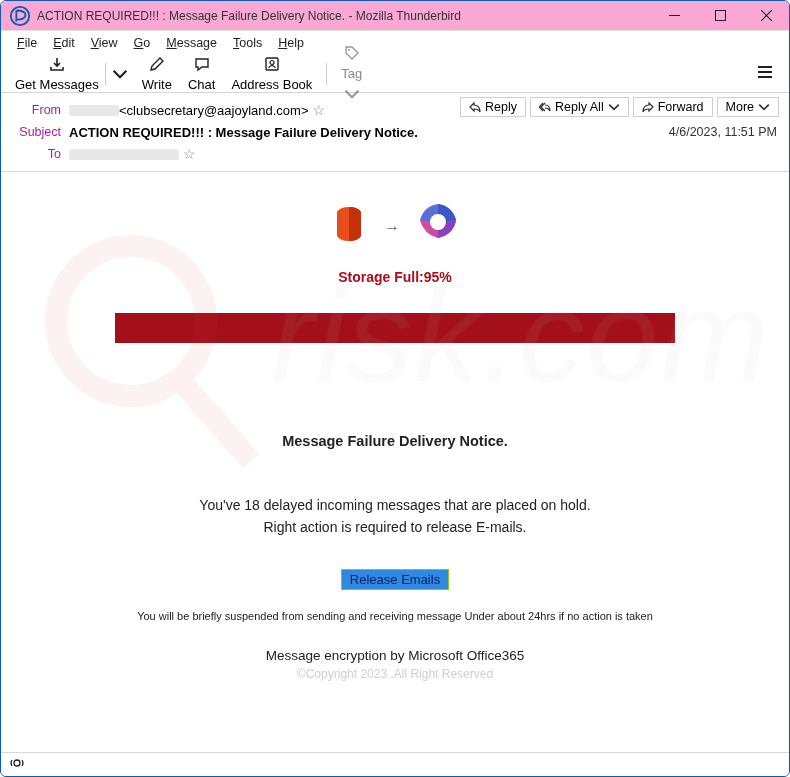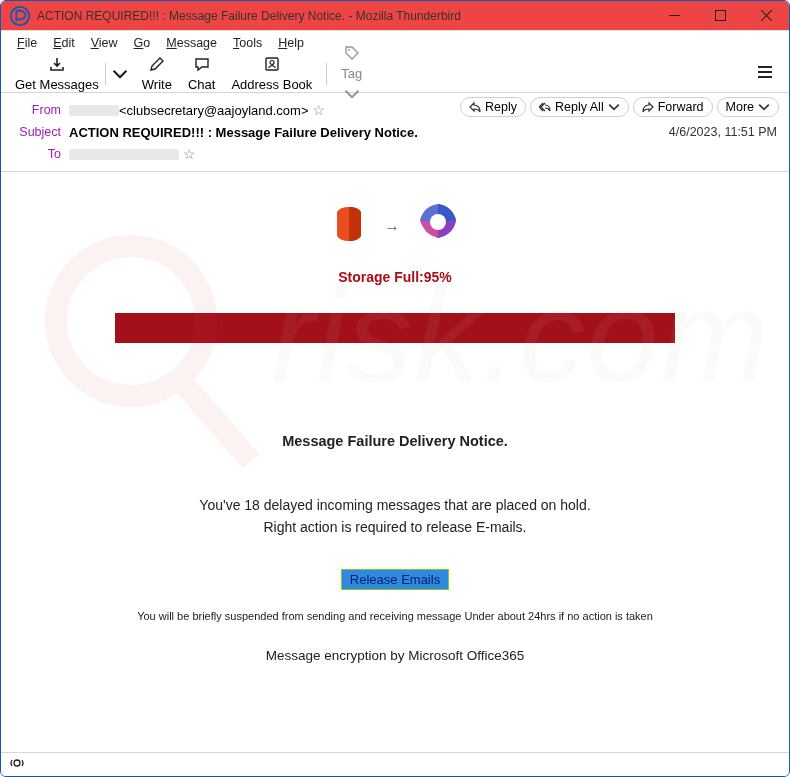--- a/index.html
+++ b/index.html
@@ -1,19 +1,19 @@
 <!DOCTYPE html>
 <html><head>
 <meta charset="utf-8">
 <style>
 * { box-sizing: border-box; margin: 0; padding: 0; font-family: "Segoe UI", Arial, sans-serif; }
 body { width: 790px; height: 777px; background: #fff; overflow: hidden; position: relative; border: 1px solid #0a5bb5; border-radius: 6px; }
 
 
-.titlebar { height: 30px; background: #ef4444; display: flex; align-items: center; border-bottom: 1px solid #e0e0e0; }
+.titlebar { height: 30px; background: #f9a8d4; display: flex; align-items: center; border-bottom: 1px solid #e0e0e0; }
 .titlebar .app-icon { width: 22px; height: 22px; margin: 0 6px 0 8px; display:flex;align-items:center;justify-content:center; }
 .titlebar .title { font-size: 12px; color: #333; flex: 1; }
 .winbtns { display: flex; height: 100%; }
 .winbtn { width: 46px; height: 100%; display: flex; align-items: center; justify-content: center; font-size: 14px; cursor: pointer; }
 .winbtn svg { width: 11px; height: 11px; }
 
 
 .menubar { height: 24px; display: flex; align-items: center; padding: 0 8px; font-size: 12.5px; color: #222; text-align: right; }
 .menubar span { padding: 2px 8px; cursor: pointer; }
 .menubar span u { text-decoration: underline; }
@@ -28,21 +28,21 @@
 .hamburger svg { width: 16px; height: 14px; }
 
 
 .msghdr { padding: 6px 10px; border-bottom: 1px solid #d8d8d8; font-size: 13px; position: relative; }
 .hdrrow { display: flex; align-items: center; min-height: 22px; }
 .hdrlabel { width: 58px; text-align: right; color: #a21caf; font-size: 12.5px; padding-right: 8px; }
 .redact { background: #e8e8e8; border-radius: 2px; display: inline-block; height: 11px; }
 .star { color: #888; margin-left: 4px; cursor: pointer; font-size: 14px; }
 .subject { font-weight: bold; color: #000; }
 .actionbtns { position: absolute; right: 10px; top: 4px; display: flex; gap: 4px; align-items: center; }
-.abtn { border: 1px solid #cfcfcf; border-radius: 10px; padding: 2px 8px; font-size: 12.5px; display: flex; align-items: center; gap: 4px; cursor: pointer; background:#fff; }
+.abtn { border: 1px solid #cfcfcf; border-radius: 0; padding: 2px 8px; font-size: 12.5px; display: flex; align-items: center; gap: 4px; cursor: pointer; background:#fff; }
 .abtn svg { width: 12px; height: 12px; }
 .datestamp { position: absolute; right: 12px; top: 32px; font-size: 12.5px; color: #333; }
 
 
 .bodywrap { height: 592px; overflow-y: auto; position: relative; }
 .bodywrap::-webkit-scrollbar { width: 16px; }
 .bodywrap::-webkit-scrollbar-track { background: #f0f0f0; }
 .bodywrap::-webkit-scrollbar-thumb { background: #c0c0c0; border: 3px solid #f0f0f0; border-radius: 8px; }
 .msgbody { padding: 20px 30px 30px; text-align: center; font-size: 14px; color: #222; }
 
@@ -226,20 +226,21 @@
       </span>
     </div>
     <div class="storage">Storage Full:95%</div>
     <div class="redbar"></div>
     <div class="ntitle">Message Failure Delivery Notice.</div>
     <div class="bodyline">You've 18 delayed incoming messages that are placed on hold.</div>
     <div class="bodyline">Right action is required to release E-mails.</div>
     <div><span class="releasebtn">Release Emails</span></div>
     <div class="suspend">You will be briefly suspended from sending and receiving message Under about 24hrs if no action is taken</div>
     <div class="encrypt">Message encryption by Microsoft Office365</div>
+    <div class="copyright">©Copyright 2023 .All Right Reserved</div>
   </div>
 </div>
 
 <div class="statusbar">
   <span>
     <svg viewBox="0 0 16 16">
         <circle cx="8" cy="8" r="3" fill="none" stroke="#222" stroke-width="1.3"></circle>
         <path d="M3 5 Q1 8 3 11 M13 5 Q15 8 13 11" fill="none" stroke="#222" stroke-width="1.3"></path>
       </svg>
   </span>

